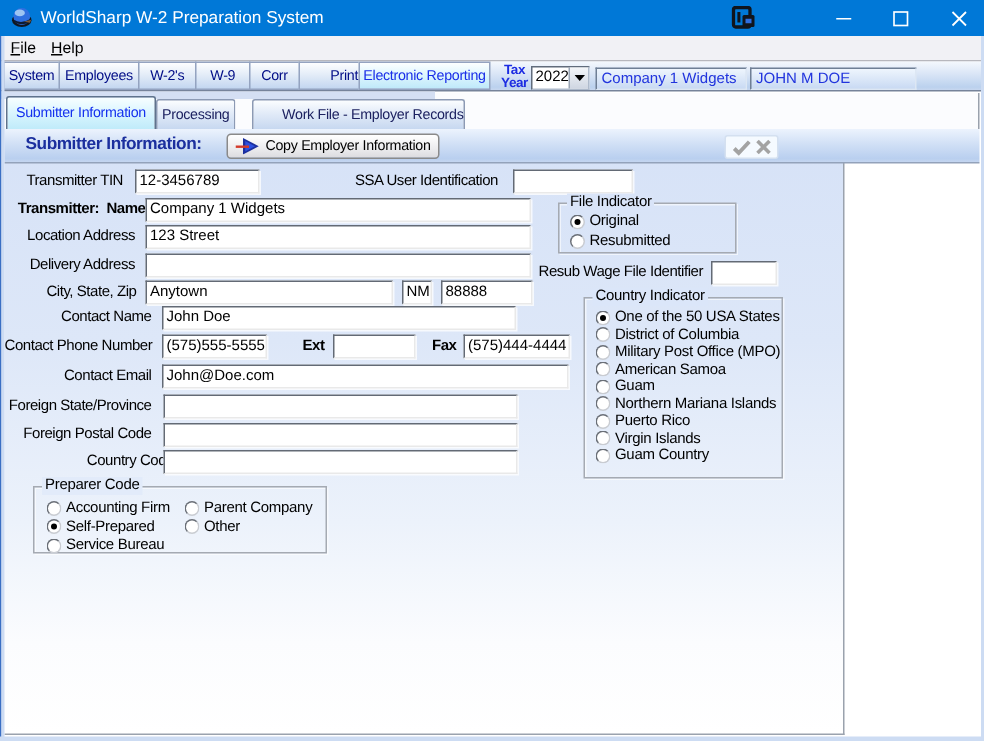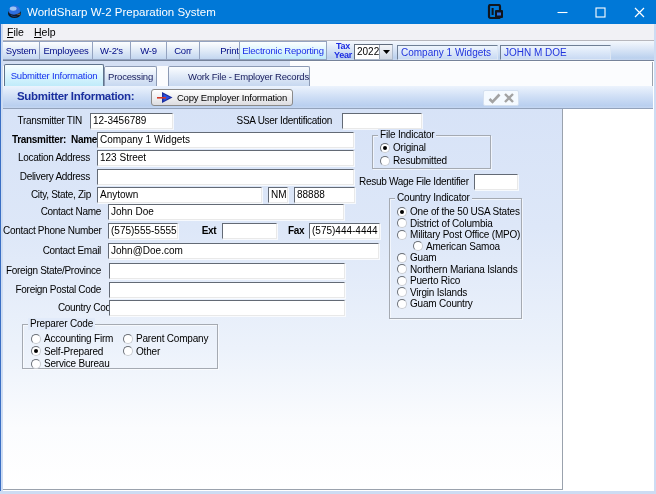--- a/index.html
+++ b/index.html
@@ -248,21 +248,21 @@
         <span class="radio-label">One of the 50 USA States</span>
       </div>
       <div class="radio-row" style="left:7px;top:18.5px;">
         <span class="radio"></span>
         <span class="radio-label">District of Columbia</span>
       </div>
       <div class="radio-row" style="left:7px;top:30px;">
         <span class="radio"></span>
         <span class="radio-label">Military Post Office (MPO)</span>
       </div>
-      <div class="radio-row" style="left:7px;top:41.5px;margin-left:16px;">
+      <div class="radio-row" style="left:7px;top:41.5px;">
         <span class="radio"></span>
         <span class="radio-label">American Samoa</span>
       </div>
       <div class="radio-row" style="left:7px;top:53px;">
         <span class="radio"></span>
         <span class="radio-label">Guam</span>
       </div>
       <div class="radio-row" style="left:7px;top:64.5px;">
         <span class="radio"></span>
         <span class="radio-label">Northern Mariana Islands</span>

